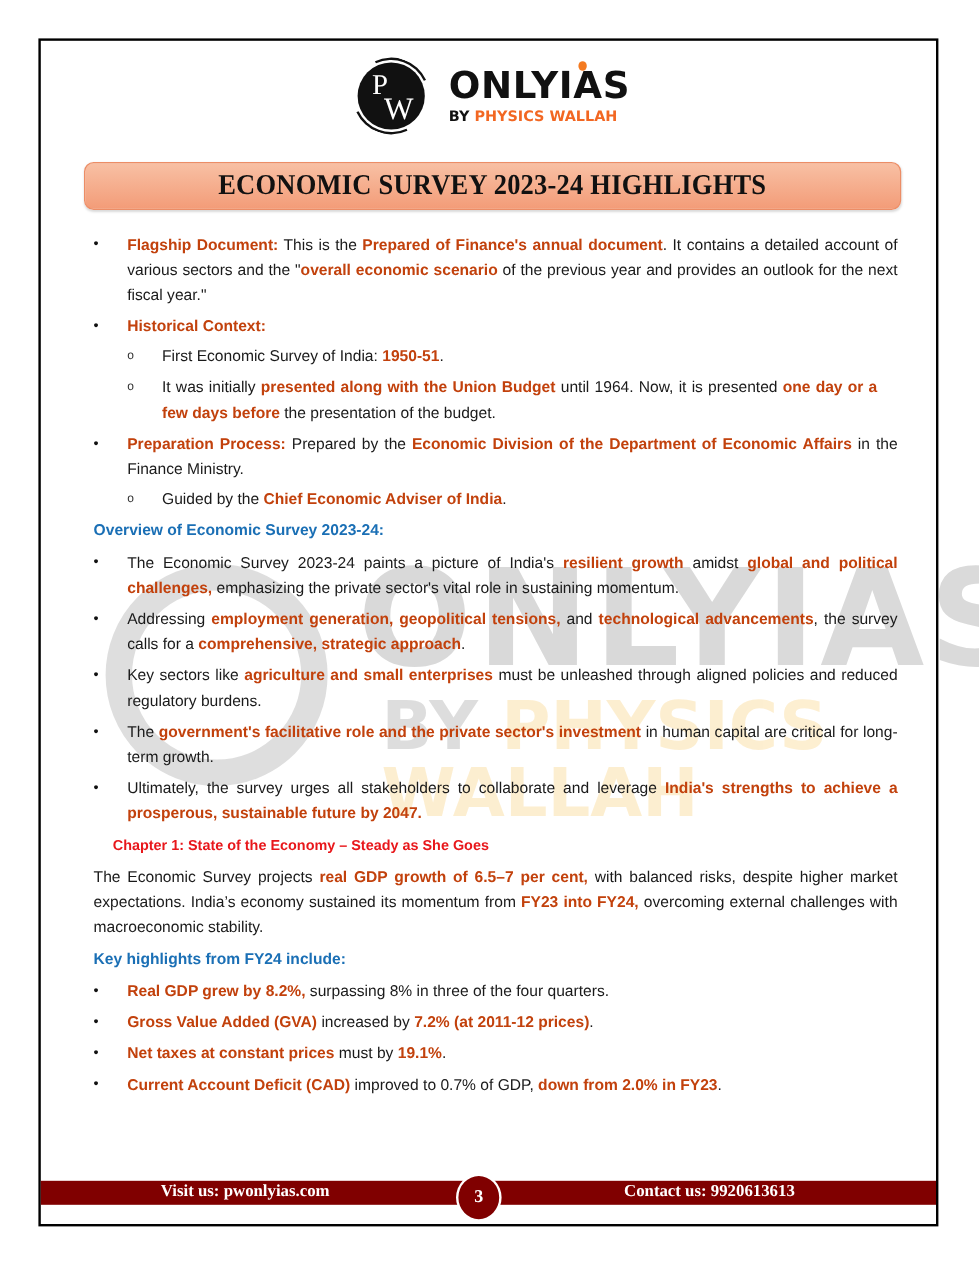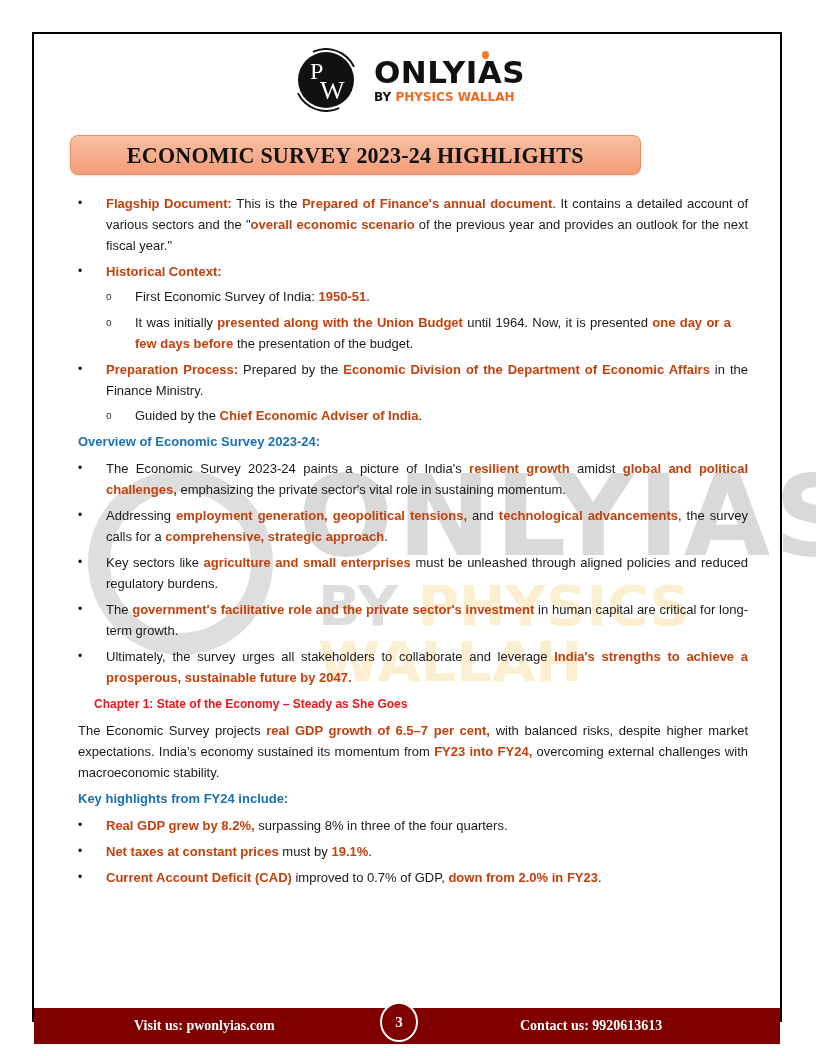--- a/index.html
+++ b/index.html
@@ -9,40 +9,40 @@
   .pw-circle { width:56px; height:56px; border-radius:50%; background:#111; position:relative; flex:none; }
   .pw-ring { position:absolute; left:-4px; top:-4px; width:60px; height:60px; border-radius:50%; border:2px solid #111; border-left-color:transparent; border-right-color:transparent; transform:rotate(20deg); }
   .pw-p { position:absolute; left:12px; top:6px; font-family:"Liberation Serif", serif; font-size:24px; color:#fff; }
   .pw-w { position:absolute; left:22px; top:24px; font-family:"Liberation Serif", serif; font-size:26px; color:#fff; }
   .brand { margin-left:20px; display:flex; flex-direction:column; line-height:1; }
   .brand-name { font-family:"DejaVu Sans", sans-serif; font-weight:bold; font-size:31px; letter-spacing:0.5px; color:#111; position:relative; }
   .brand-dot { position:absolute; left:108px; top:-6px; width:7px; height:8px; border-radius:50%; background:#f47a20; }
   .brand-sub { font-family:"DejaVu Sans", sans-serif; font-weight:bold; font-size:12px; margin-top:3px; }
   .brand-sub .by { color:#111; }
   .brand-sub .pw { color:#f26722; }
-  .title-bar { position:absolute; left:70px; top:135px; width:571px; height:40px; border-radius:8px; background:linear-gradient(#f8c0a4, #f39c78); border:1px solid #ec8d66; box-sizing:border-box; display:flex; align-items:center; justify-content:center; box-shadow:0 1px 2px rgba(0,0,0,0.15); }
+  .title-bar { position:absolute; left:70px; top:135px; width:681px; height:40px; border-radius:8px; background:linear-gradient(#f8c0a4, #f39c78); border:1px solid #ec8d66; box-sizing:border-box; display:flex; align-items:center; justify-content:center; box-shadow:0 1px 2px rgba(0,0,0,0.15); }
   .title-text { font-family:"Liberation Serif", serif; font-weight:bold; font-size:24px; color:#111; letter-spacing:0.2px; transform:scaleX(0.92); }
   .content { position:absolute; left:78px; top:193px; width:670px; font-size:13px; line-height:21px; }
   .h-blue { color:#1a6fb5; font-weight:bold; font-size:13px; margin:0 0 6px 0; }
   .h-red { color:#e8171b; font-weight:bold; font-size:12px; margin:6px 0 5px 16px; }
   ul.lvl1 { list-style:none; margin:0; padding:0; }
   ul.lvl1 > li { position:relative; padding-left:28px; margin-bottom:5px; text-align:justify; }
   ul.lvl1 > li::before { content:"\2022"; position:absolute; left:0; top:0; font-size:12px; color:#111; }
   ul.lvl2 { list-style:none; margin:4px 17px 0 0; padding:0; }
   ul.lvl2 > li { position:relative; padding-left:29px; margin-bottom:5px; text-align:justify; }
   ul.lvl2 > li::before { content:"o"; position:absolute; left:0; top:0; font-size:10px; color:#333; }
   .para { text-align:justify; margin:0 0 5px 0; }
   b { font-weight:bold; color:#c2410c; }
   .watermark { position:absolute; left:88px; top:460px; width:670px; height:200px; pointer-events:none; opacity:0.28; }
   .wm-circle { position:absolute; left:0; top:10px; width:185px; height:185px; border-radius:50%; border:22px solid #8a8a8a; box-sizing:border-box; }
   .wm-text { position:absolute; left:210px; top:0; font-family:"DejaVu Sans", sans-serif; font-weight:bold; font-size:112px; color:#7a7a7a; letter-spacing:4px; line-height:1; }
   .wm-sub { position:absolute; left:230px; top:118px; font-family:"DejaVu Sans", sans-serif; font-weight:bold; font-size:56px; line-height:1; }
   .wm-sub .by { color:#888; }
   .wm-sub .pw { color:#f7c45a; }
-  .footer { position:absolute; left:34px; top:1008px; width:746px; height:36px; background:#800000; display:flex; align-items:center; }
+  .footer { position:absolute; left:34px; top:984px; width:746px; height:20px; background:#800000; display:flex; align-items:center; }
   .footer-left, .footer-right { font-family:"Liberation Serif", serif; font-weight:bold; font-size:14px; color:#fff; position:absolute; }
   .footer-left { left:100px; }
   .footer-right { left:486px; }
   .page-num { position:absolute; left:346px; top:-6px; width:38px; height:40px; border-radius:50%; border:2px solid #fff; box-sizing:border-box; background:#800000; color:#fff; font-family:"Liberation Serif", serif; font-weight:bold; font-size:15px; display:flex; align-items:center; justify-content:center; }
 </style>
 </head>
 <body>
 
 <div class="page-border"></div>
 
@@ -97,20 +97,21 @@
     <li><span>The </span><b>government's facilitative role and the private sector's investment</b><span> in human capital are critical for long-term growth.</span></li>
     <li><span>Ultimately, the survey urges all stakeholders to collaborate and leverage </span><b>India's strengths to achieve a prosperous, sustainable future by 2047.</b></li>
   </ul>
 
   <div class="h-red">Chapter 1: State of the Economy – Steady as She Goes</div>
   <p class="para"><span>The Economic Survey projects </span><b>real GDP growth of 6.5–7 per cent,</b><span> with balanced risks, despite higher market expectations. India’s economy sustained its momentum from </span><b>FY23 into FY24,</b><span> overcoming external challenges with macroeconomic stability.</span></p>
 
   <div class="h-blue">Key highlights from FY24 include:</div>
   <ul class="lvl1">
     <li><b>Real GDP grew by 8.2%,</b><span> surpassing 8% in three of the four quarters.</span></li>
+    <li><b>Gross Value Added (GVA)</b><span> increased by </span><b>7.2% (at 2011-12 prices)</b><span>.</span></li>
     <li><b>Net taxes at constant prices</b><span> must by </span><b>19.1%</b><span>.</span></li>
     <li><b>Current Account Deficit (CAD)</b><span> improved to 0.7% of GDP, </span><b>down from 2.0% in FY23</b><span>.</span></li>
   </ul>
 </div>
 
 <div class="footer">
   <span class="footer-left">Visit us: pwonlyias.com</span>
   <span class="page-num">3</span>
   <span class="footer-right">Contact us: 9920613613</span>
 </div>

